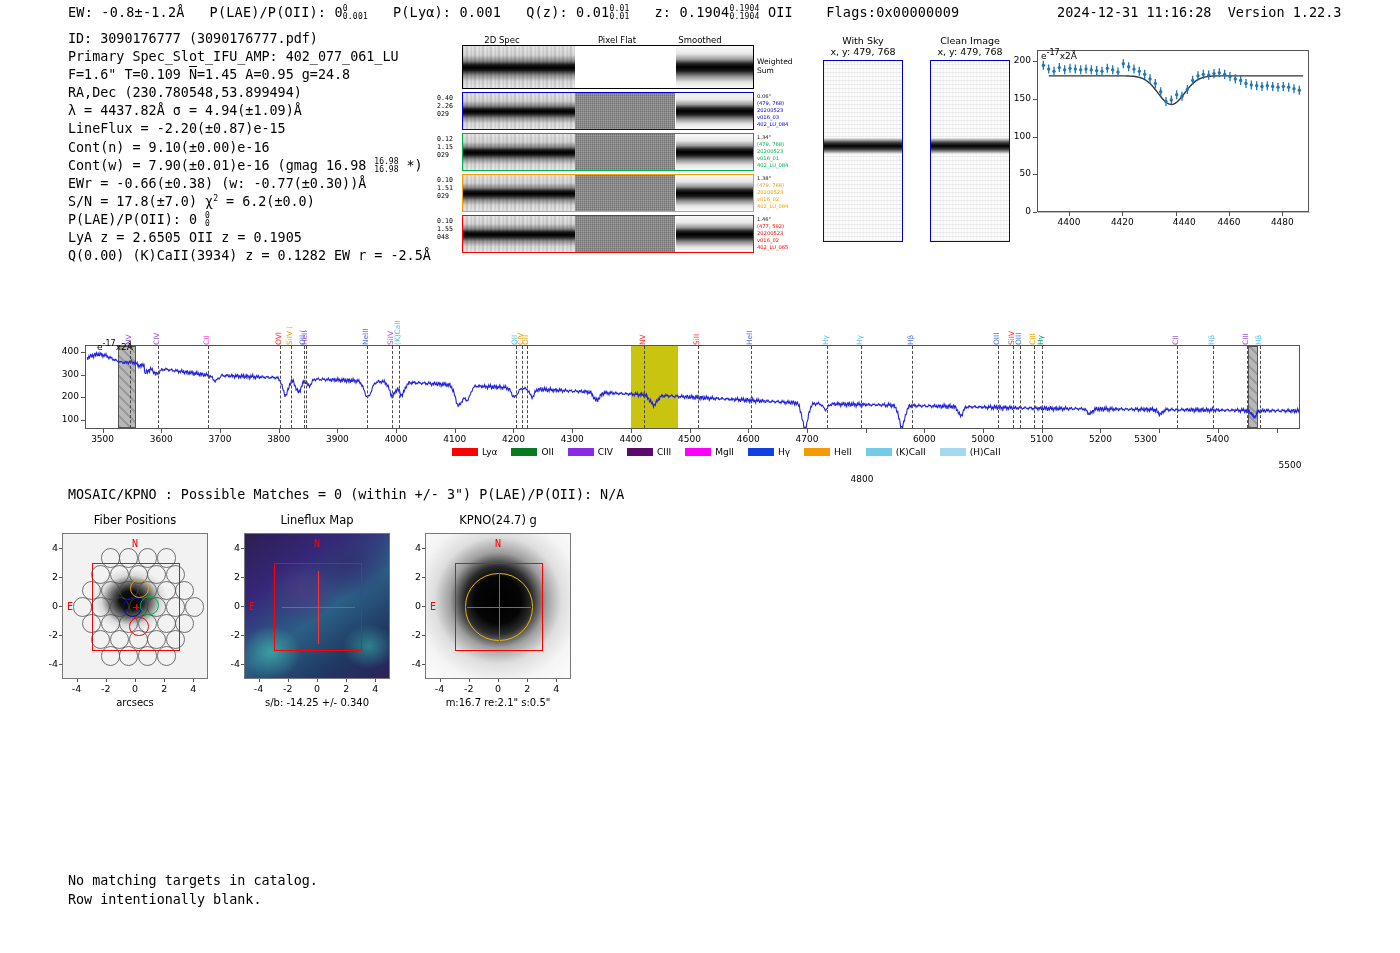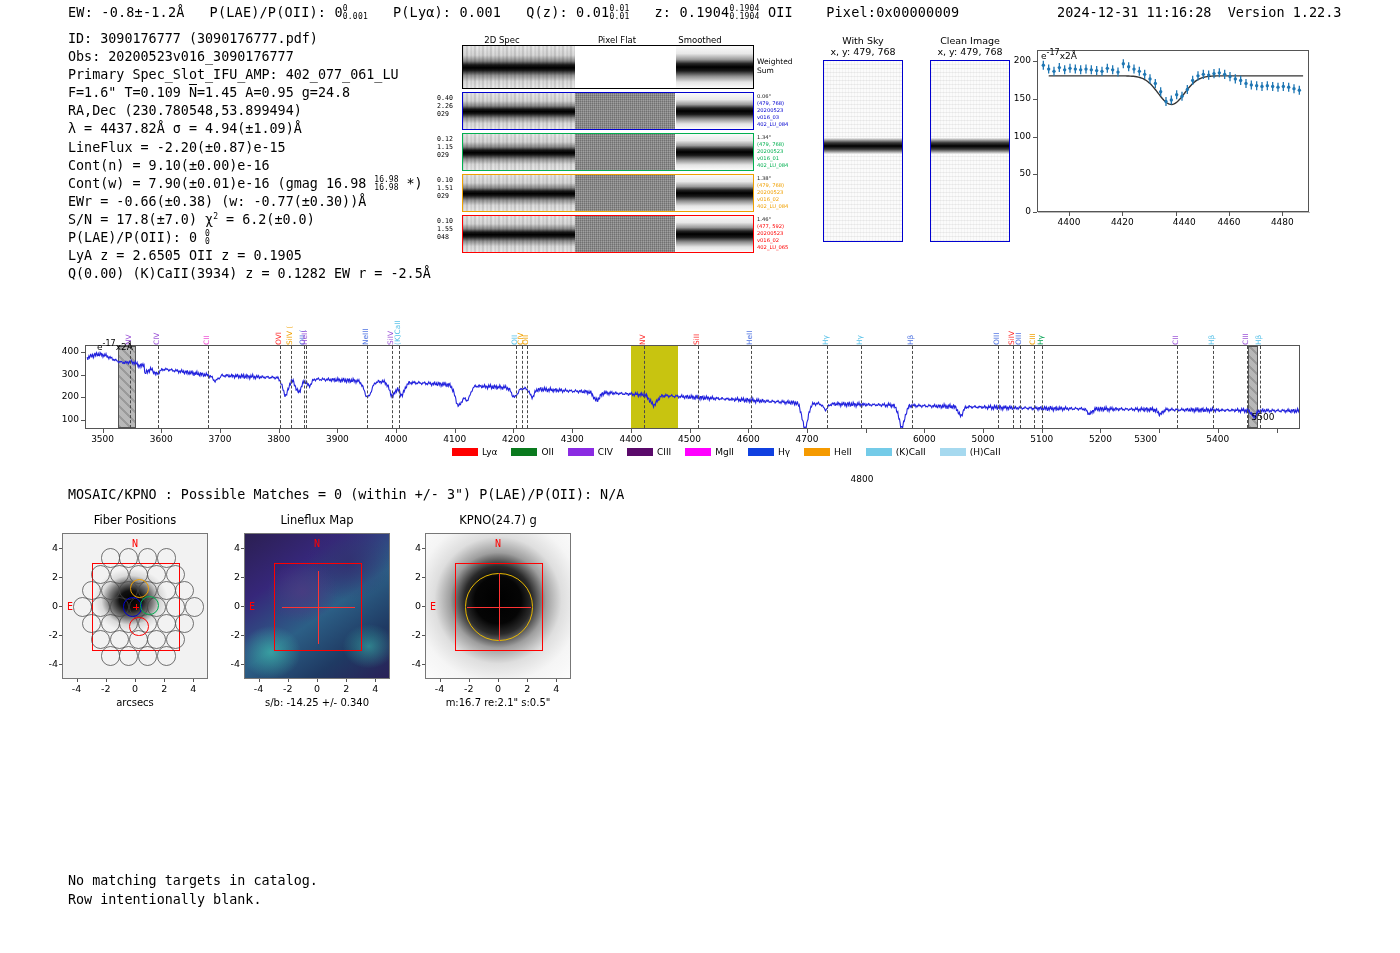--- a/index.html
+++ b/index.html
@@ -80,30 +80,29 @@
 </head>
 <body>
 
 <div class="abs mono nowrap" id="header-line">
   <span>EW: -0.8±-1.2Å</span>&nbsp;&nbsp;
   <span>P(LAE)/P(OII): 0</span><span class="supsub"><span>0</span><span>0.001</span></span>&nbsp;&nbsp;
   <span>P(Lyα): 0.001</span>&nbsp;&nbsp;
   <span>Q(z): 0.01</span><span class="supsub"><span>0.01</span><span>0.01</span></span>&nbsp;&nbsp;
   <span>z: 0.1904</span><span class="supsub"><span>0.1904</span><span>0.1904</span></span>
   <span>OII</span>&nbsp;&nbsp;&nbsp;
-  <span>Pixel:0x00000009</span>
+  <span>Flags:0x00000009</span>
 </div>
 <div class="abs mono nowrap" id="header-right">
   <span>2024-12-31 11:16:28</span>&nbsp;
   <span>Version 1.22.3</span>
 </div>
 
 <div class="abs mono" id="info-block">
   <div>ID: 3090176777 (3090176777.pdf)</div>
-  <div>Obs: 20200523v016_3090176777</div>
   <div>Primary Spec_Slot_IFU_AMP: 402_077_061_LU</div>
   <div class="nowrap"><span>F=1.6"  T=0.109  </span><span class="ovl">N</span><span>=1.45  A=0.95  g=24.8</span></div>
   <div>RA,Dec (230.780548,53.899494)</div>
   <div>λ = 4437.82Å   σ = 4.94(±1.09)Å</div>
   <div>LineFlux = -2.20(±0.87)e-15</div>
   <div>Cont(n) = 9.10(±0.00)e-16</div>
   <div class="nowrap"><span>Cont(w) = 7.90(±0.01)e-16 (gmag 16.98 </span><span class="supsub"><span>16.98</span><span>16.98</span></span><span> *)</span></div>
   <div>EWr = -0.66(±0.38) (w: -0.77(±0.30))Å</div>
   <div class="nowrap"><span>S/N = 17.8(±7.0)   </span><span>χ</span><span class="sup">2</span><span> = 6.2(±0.0)</span></div>
   <div class="nowrap"><span>P(LAE)/P(OII): 0</span>&nbsp;<span class="supsub"><span>0</span><span>0</span></span></div>
@@ -440,21 +439,21 @@
     <div class="abs sans tick" style="left:958.0434782608695px;top:434px;width:50px;text-align:center;">5000</div>
     <div class="abs" style="left:983.0434782608695px;top:429px;width:1px;height:4px;background:#555;"></div>
     <div class="abs sans tick" style="left:1016.7391304347825px;top:434px;width:50px;text-align:center;">5100</div>
     <div class="abs" style="left:1041.7391304347825px;top:429px;width:1px;height:4px;background:#555;"></div>
     <div class="abs sans tick" style="left:1075.4347826086957px;top:434px;width:50px;text-align:center;">5200</div>
     <div class="abs" style="left:1100.4347826086957px;top:429px;width:1px;height:4px;background:#555;"></div>
     <div class="abs sans tick" style="left:1134.1304347826087px;top:434px;width:50px;text-align:left;">5300</div>
     <div class="abs" style="left:1159.1304347826087px;top:429px;width:1px;height:4px;background:#555;"></div>
     <div class="abs sans tick" style="left:1192.8260869565217px;top:434px;width:50px;text-align:center;">5400</div>
     <div class="abs" style="left:1217.8260869565217px;top:429px;width:1px;height:4px;background:#555;"></div>
-    <div class="abs sans tick" style="left:1251.5217391304348px;top:412px;width:50px;text-align:left;">5500</div>
+    <div class="abs sans tick" style="left:1251.5217391304348px;top:460px;width:50px;text-align:right;">5500</div>
     <div class="abs" style="left:1276.5217391304348px;top:429px;width:1px;height:4px;background:#555;"></div>
   </div>
 <div id="spec-legend" class="sans"><span class="legend-sw" style="background:#ff0000;"></span><span class="lbl">Lyα</span><span class="legend-sw" style="background:#0a7a1e;"></span><span class="lbl">OII</span><span class="legend-sw" style="background:#8a2be2;"></span><span class="lbl">CIV</span><span class="legend-sw" style="background:#5a0a6a;"></span><span class="lbl">CIII</span><span class="legend-sw" style="background:#ff00ff;"></span><span class="lbl">MgII</span><span class="legend-sw" style="background:#1040e0;"></span><span class="lbl">Hγ</span><span class="legend-sw" style="background:#f59a00;"></span><span class="lbl">HeII</span><span class="legend-sw" style="background:#74cbe8;"></span><span class="lbl">(K)CaII</span><span class="legend-sw" style="background:#a6d9ef;"></span><span class="lbl">(H)CaII</span></div>
 
 <div class="abs mono" style="left:68px;top:487px;font-size:13.4px;">MOSAIC/KPNO : Possible Matches = 0 (within +/- 3")  P(LAE)/P(OII): N/A</div>
 
 <div class="abs" id="imgpanels-group">
     <div class="abs sans" style="left:40px;top:513px;width:190px;text-align:center;font-size:11.5px;">Fiber Positions</div>
     <div class="abs" style="left:62px;top:533px;width:146px;height:146px;box-sizing:border-box;border:1px solid #777;background:radial-gradient(ellipse 26% 22% at 47% 46%, #000 0%, #111 30%, #7a7a7a 58%, #d8d8d8 78%, #f2f2f2 100%), #f4f4f4;">
       <div class="NElabel" style="left:69px;top:4px;">N</div>

